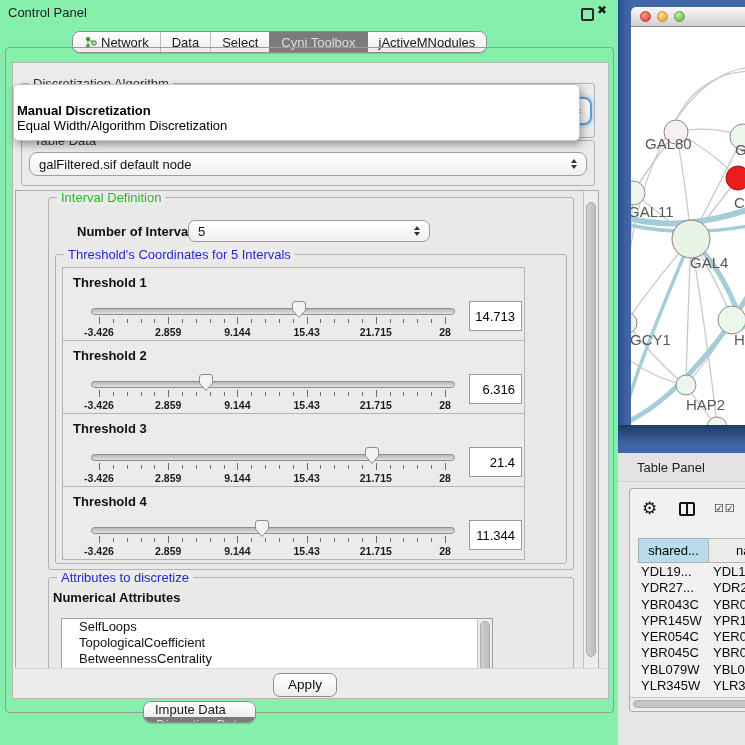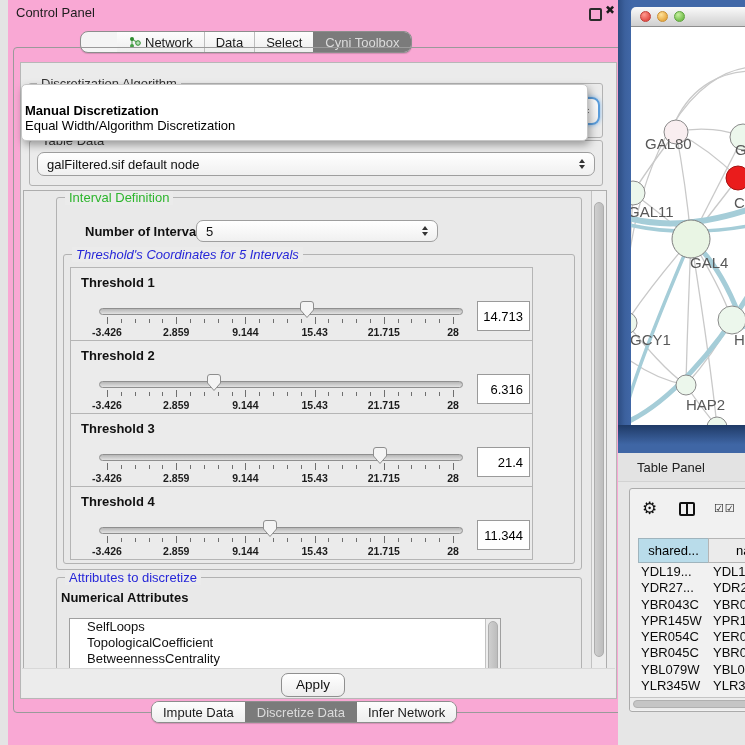--- a/index.html
+++ b/index.html
@@ -1,33 +1,33 @@
 <!DOCTYPE html>
 <html><head>
 <meta charset="utf-8">
 <style>
   html,body{margin:0;padding:0;background:#e4e4e4;font-family:"Liberation Sans",sans-serif;}
   #root{position:relative;width:745px;height:745px;overflow:hidden;background:#e4e4e4;}
   .abs{position:absolute;}
 
   
-  #control-panel{left:8px;top:0;width:618px;height:745px;background:#f9a8d4;}
+  #control-panel{left:0;top:0;width:618px;height:745px;background:#86efac;}
   #cp-title{left:8px;top:5px;font-size:13px;color:#1d1d1d;}
   #cp-float{left:581px;top:8px;width:9px;height:9px;border:2px solid #2b2b2b;border-radius:2px;}
   #cp-close{left:597px;top:3px;font-size:12px;font-weight:bold;color:#1b1b1b;font-family:"DejaVu Sans",sans-serif;}
 
   
   .seg{display:flex;border:1px solid #8d8d8d;border-radius:8px;overflow:hidden;background:#f4f4f4;height:20px;box-shadow:0 1px 1px rgba(0,0,0,.15);}
   .seg .tab{display:flex;align-items:center;gap:4px;padding:0 11px;font-size:13px;color:#1a1a1a;background:linear-gradient(#fdfdfd,#eeeeee);white-space:nowrap;cursor:default;}
   .seg .tab + .tab{border-left:1px solid #bdbdbd;}
   .seg .tab.sel{background:#7b7b7b;color:#dcdcdc;border-left:1px solid #7b7b7b;}
   .seg .tab.after-sel{border-left:1px solid #7b7b7b;}
 
-  #top-tabs{left:72px;top:31px;padding-left:36px;}
-  #bottom-tabs{left:143px;top:701px;z-index:6;}
+  #top-tabs{left:72px;top:31px;}
+  #bottom-tabs{left:143px;top:701px;z-index:6;flex-direction:column;}
 
   #tabpane-border{left:5px;top:47px;width:607px;height:664px;border:1px solid #9a9a9a;border-radius:4px;}
   #inner-panel{left:12px;top:62px;width:595px;height:635px;border:1px solid #b7b7b7;background:#ebebeb;}
 
   .groupbox{border:1px solid #b2b2b2;border-radius:3px;}
   .grouplabel{position:absolute;top:-8px;left:8px;background:#ebebeb;padding:0 4px;font-size:13px;white-space:nowrap;}
 
   
   .combo{background:linear-gradient(#ffffff,#f0f0f0);border:1px solid #9e9e9e;border-radius:7px;font-size:13px;color:#111;display:flex;align-items:center;padding:0 9px;box-sizing:border-box;}
   .spin{position:absolute;right:9px;top:50%;transform:translateY(-50%);display:flex;flex-direction:column;align-items:center;}
@@ -113,39 +113,42 @@
       </div>
       <div class="tab">
           <span>Data</span>
         </div>
       <div class="tab">
           <span>Select</span>
         </div>
       <div class="tab sel">
           <span>Cyni Toolbox</span>
         </div>
+      <div class="tab after-sel">
+          <span>jActiveMNodules</span>
+        </div>
     </div>
 
     <div id="tabpane-border" class="abs"></div>
 
     <div id="inner-panel" class="abs">
 
       <div class="abs groupbox" style="left:7px;top:20px;width:573px;height:53px;">
         <div class="grouplabel" style="color:#333;">Discretization Algorithm</div>
         <div class="abs combo" style="left:8px;top:13px;width:563px;height:28px;border:2px solid #5b9ddb;box-shadow:0 0 4px #7db4ea;border-radius:8px;">
           <div class="spin">
               <div class="up"></div>
               <div class="dn"></div>
             </div>
         </div>
       </div>
 
       <div class="abs groupbox" style="left:8px;top:77px;width:572px;height:44px;">
         <div class="grouplabel" style="color:#333;">Table Data</div>
-        <div class="abs combo" style="left:7px;top:11px;width:558px;height:24px;">
+        <div class="abs combo" style="left:7px;top:11px;width:558px;height:24px;border-radius:8px;">
           <span>galFiltered.sif default node</span>
           <div class="spin">
               <div class="up"></div>
               <div class="dn"></div>
             </div>
         </div>
       </div>
 
       <div id="scrollpane" class="abs">
 
@@ -154,21 +157,21 @@
           <span class="abs" style="left:28px;top:26px;font-size:13px;font-weight:bold;color:#111;">Number of Intervals</span>
           <div class="abs combo" style="left:139px;top:22px;width:242px;height:22px;">
             <span>5</span>
             <div class="spin">
                 <div class="up"></div>
                 <div class="dn"></div>
               </div>
           </div>
 
           <div class="abs groupbox" style="left:6px;top:56px;width:510px;height:308px;">
-            <div class="grouplabel" style="color:#2626d8;font-style:italic;">Threshold's Coordinates for 5 Intervals</div>
+            <div class="grouplabel" style="color:#2626d8;">Threshold's Coordinates for 5 Intervals</div>
             <div id="threshold-container" class="abs" style="left:6px;top:13px;">
                 <div class="th-row">
     <div class="th-label">Threshold 1</div>
     <div class="th-track"></div>
     <div class="th-ticks">
                     <span class="tick major" style="left: 0px;"></span>
                     <span class="tick-label" style="left: 0px;">-3.426</span>
                     <span class="tick minor" style="left: 13.84px;"></span>
                     <span class="tick minor" style="left: 27.68px;"></span>
                     <span class="tick minor" style="left: 41.52px;"></span>

